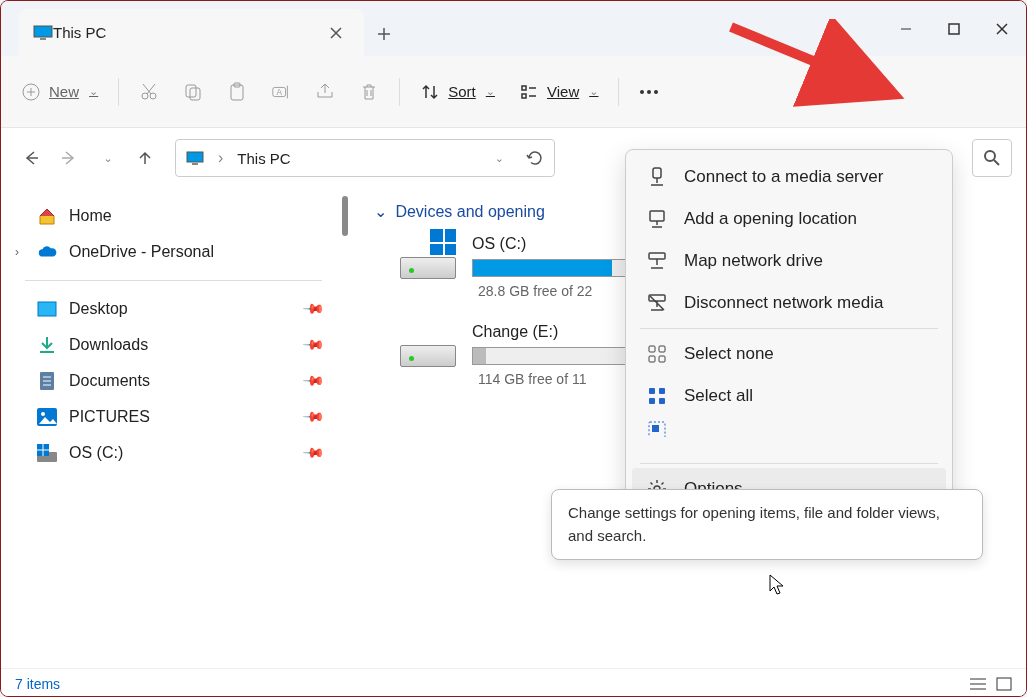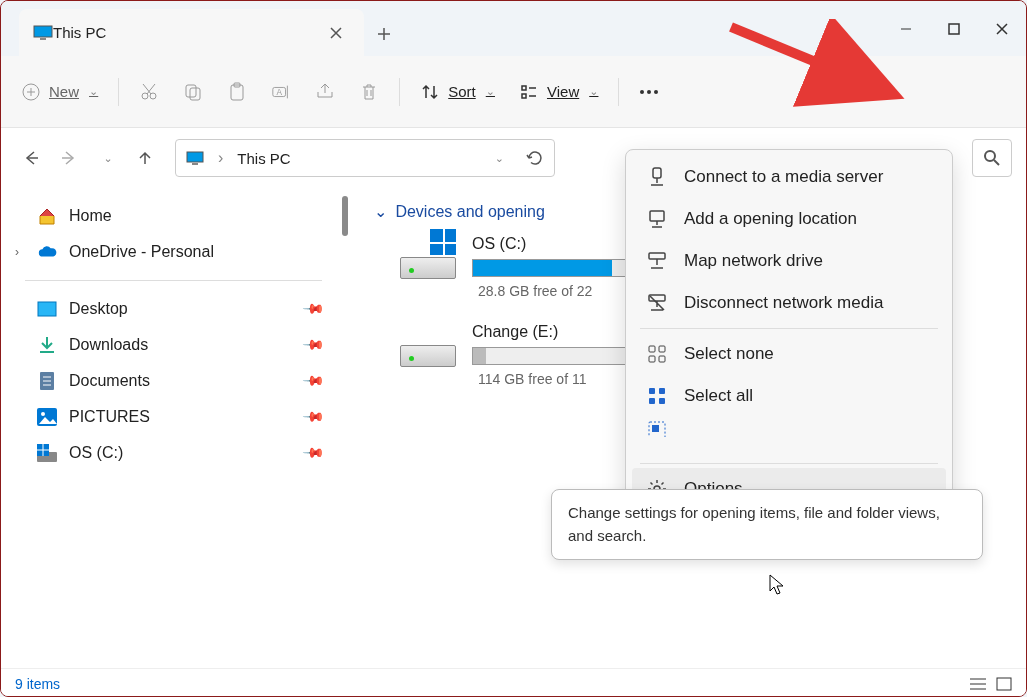--- a/index.html
+++ b/index.html
@@ -372,21 +372,21 @@
         <div class="drive-bar">
             <div class="drive-fill gray" style="width:8%"></div>
           </div>
         <span class="drive-free">114 GB free of 11</span>
       </div>
     </div>
   </div>
 </div>
 
 <div class="statusbar">
-  <span>9 items</span>
+  <span>7 items</span>
   <div class="status-right">
     <span>
         <svg width="16" height="14" viewBox="0 0 16 14" stroke="#333">
           <path d="M0 2 h16 M0 7 h16 M0 12 h16"></path>
         </svg>
       </span>
     <span>
         <svg width="16" height="14" viewBox="0 0 16 14" stroke="#333" fill="none">
           <rect x="1" y="1" width="14" height="12"></rect>
         </svg>

